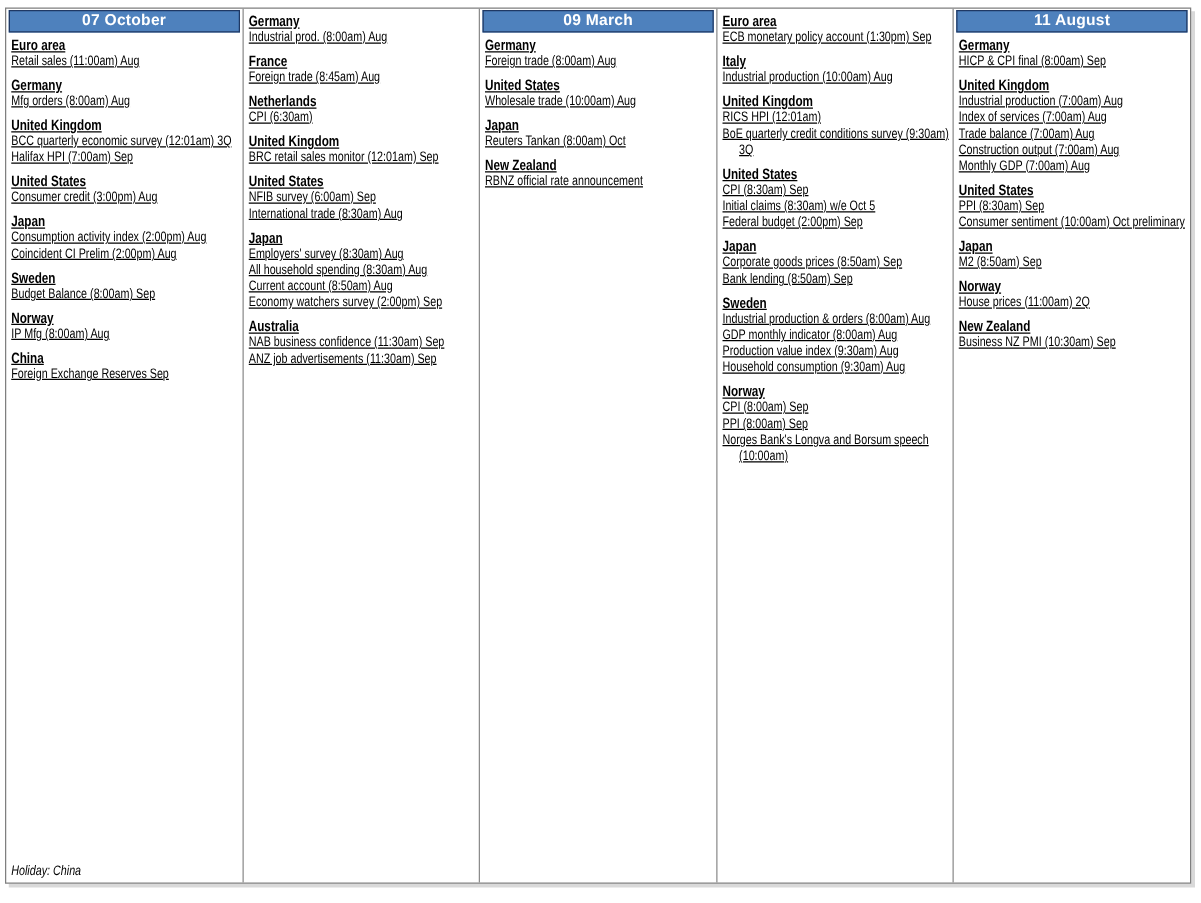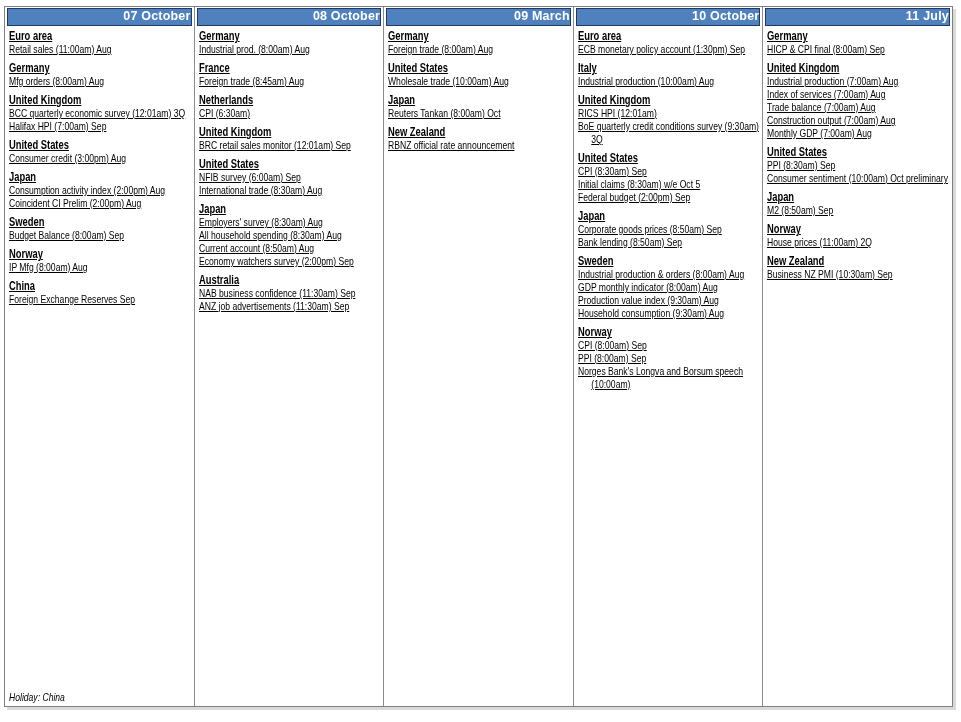--- a/index.html
+++ b/index.html
@@ -29,21 +29,21 @@
   }
   .col:last-child { border-right: none; }
   .col-header {
     margin: 1px 2px 0 2px;
     background: var(--header-bg, #4E81BD);
     border: 1px solid var(--header-border, #1F3864);
     color: var(--header-text, #ffffff);
     font-weight: bold;
     font-size: 12.5px;
     line-height: 15px;
-    text-align: right;
+    text-align: center;
     padding: 0 0 1px 0;
     letter-spacing: 0.2px;
   }
   .col-body {
     flex: 1;
     min-height: 0;
     overflow: hidden;
     position: relative;
     padding: 3px 0 0 4px;
     text-decoration: underline;
@@ -122,21 +122,20 @@
               <div class="country">China</div>
               <div class="event">Foreign Exchange Reserves Sep</div>
             </div>
           </div>
         <div class="col-footer">Holiday: China</div>
       </div>
     </div>
   </div>
 
   <div class="col">
-    <div class="col-header">08 October</div>
     <div class="col-body">
       <div class="col-scale">
         <div class="groups">
             <div class="group">
               <div class="country">Germany</div>
               <div class="event">Industrial prod. (8:00am) Aug</div>
             </div>
             <div class="group">
               <div class="country">France</div>
               <div class="event">Foreign trade (8:45am) Aug</div>
@@ -193,21 +192,20 @@
               <div class="country">New Zealand</div>
               <div class="event">RBNZ official rate announcement</div>
             </div>
           </div>
 
       </div>
     </div>
   </div>
 
   <div class="col">
-    <div class="col-header">10 October</div>
     <div class="col-body">
       <div class="col-scale">
         <div class="groups">
             <div class="group">
               <div class="country">Euro area</div>
               <div class="event">ECB monetary policy account (1:30pm) Sep</div>
             </div>
             <div class="group">
               <div class="country">Italy</div>
               <div class="event">Industrial production (10:00am) Aug</div>
@@ -241,21 +239,21 @@
               <div class="event">PPI (8:00am) Sep</div>
               <div class="event">Norges Bank's Longva and Borsum speech (10:00am)</div>
             </div>
           </div>
 
       </div>
     </div>
   </div>
 
   <div class="col">
-    <div class="col-header">11 July</div>
+    <div class="col-header">11 August</div>
     <div class="col-body">
       <div class="col-scale">
         <div class="groups">
             <div class="group">
               <div class="country">Germany</div>
               <div class="event">HICP &amp; CPI final (8:00am) Sep</div>
             </div>
             <div class="group">
               <div class="country">United Kingdom</div>
               <div class="event">Industrial production (7:00am) Aug</div>

